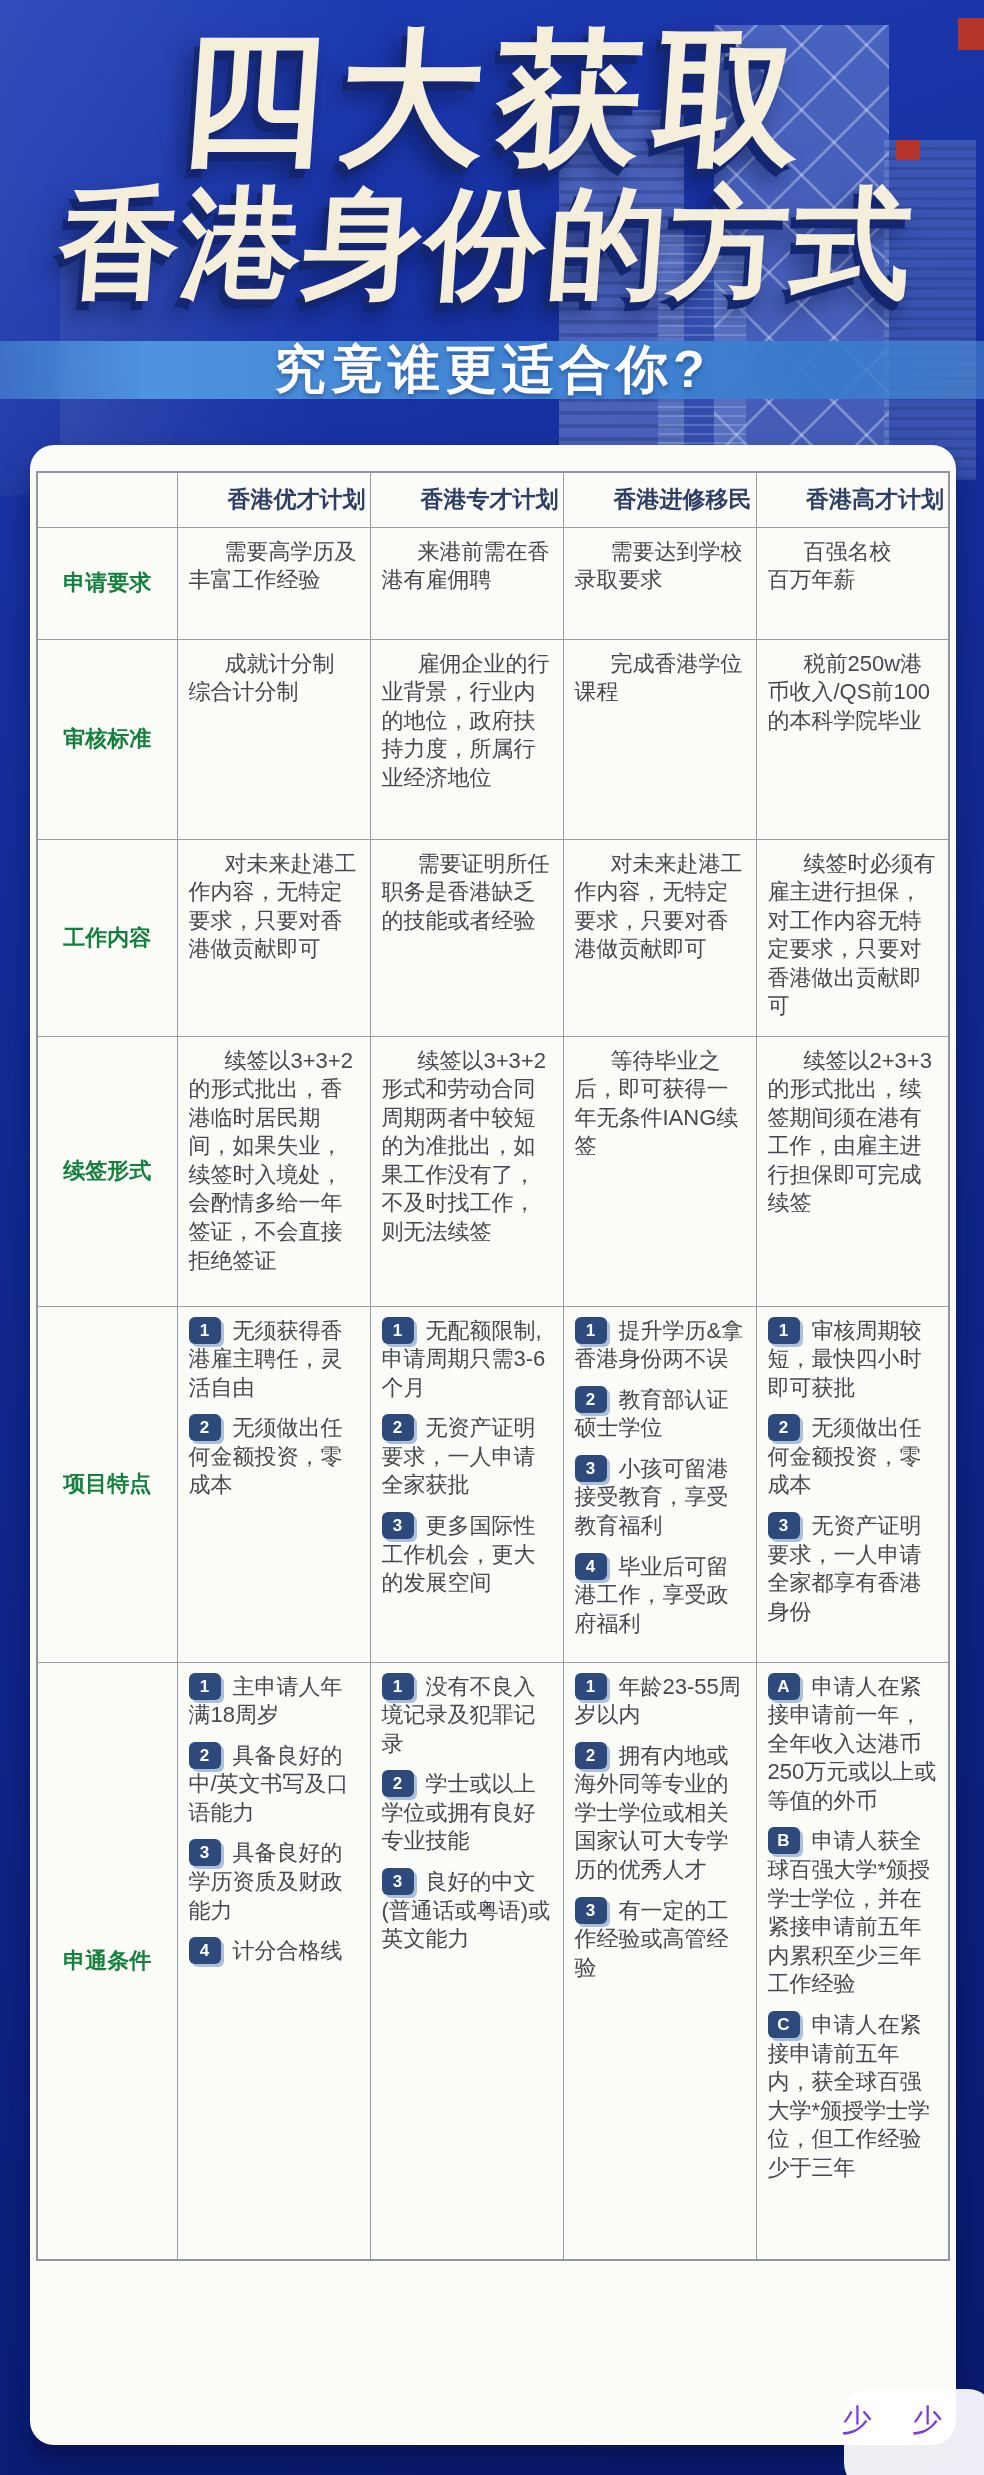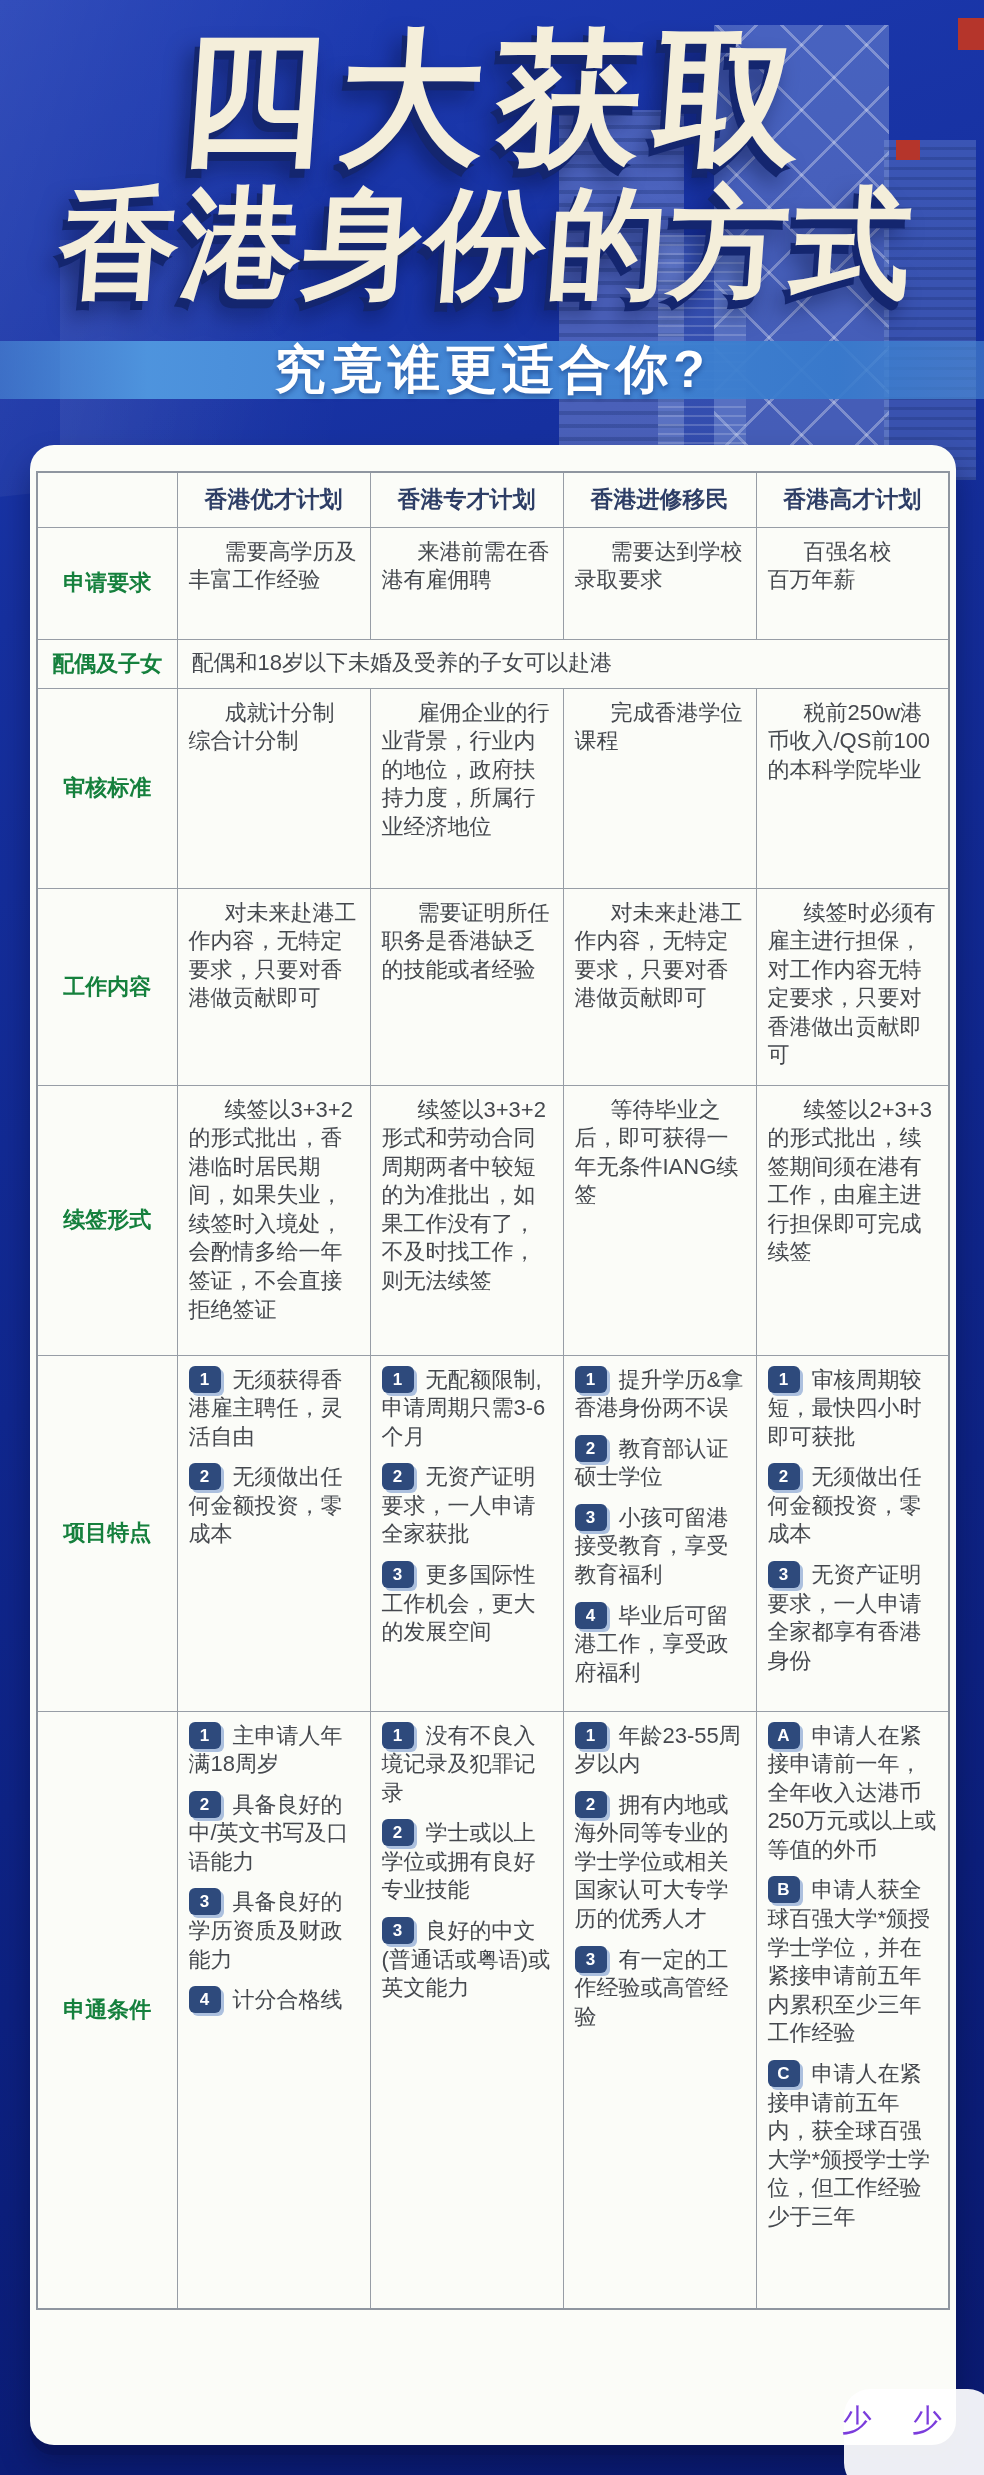--- a/index.html
+++ b/index.html
@@ -40,21 +40,21 @@
   .band span{font-size:52px;font-weight:800;color:#ffffff;letter-spacing:5px;
     text-shadow:0 3px 5px rgba(8,28,90,.4);}
   
   .card{position:absolute;left:30px;top:445px;width:926px;height:2000px;box-sizing:border-box;
     background:#fbfcf8;border-radius:24px;padding:26px 6px 20px;
     box-shadow:0 10px 0 rgba(9,18,84,.45),0 18px 30px rgba(4,10,48,.4);}
   table.cmp{width:914px;margin:0 auto;border-collapse:collapse;table-layout:fixed;
     border:2px solid #8f96a0;background:#fbfcf8;}
   .cmp th,.cmp td{border:1px solid #979da6;box-sizing:border-box;}
   .cmp .rlabel{font-size:22px;font-weight:700;color:#15803d;text-align:center;vertical-align:middle;padding:0;}
-  .cmp .hcell{font-size:23px;font-weight:700;color:#2e3e66;text-align:center;vertical-align:middle;padding:4px;}
+  .cmp .hcell{font-size:23px;font-weight:700;color:#2e3e66;text-align:right;vertical-align:middle;padding:4px;}
   .cmp td{font-size:22px;color:#45484e;line-height:1.3;text-align:left;vertical-align:top;padding:10px 11px;}
   .row-center td{text-align:center;vertical-align:middle;padding:4px;}
   .span-cell{vertical-align:middle !important;padding:6px 14px !important;}
   .pre{white-space:pre-line;margin-left:36px;}
   .h-head{height:55px}.h-req{height:112px}.h-rate{height:44px}.h-sp{height:49px}.h-rev{height:200px}
   .h-ben{height:69px}.h-work{height:197px}.h-ren{height:270px}.h-feat{height:356px}.h-cond{height:598px}
   .item{margin-bottom:12px;}
   .item:last-child{margin-bottom:0;}
   .badge{display:inline-block;min-width:26px;height:27px;line-height:27px;text-align:center;
     background:#2e4a7c;color:#fff;font-weight:700;font-size:17px;border-radius:6px;
@@ -110,24 +110,20 @@
     <tr class="h-req">
       <th class="rlabel">申请要求</th>
       <td><span class="pre">需要高学历及丰富工作经验</span></td>
       <td><span class="pre">来港前需在香港有雇佣聘</span></td>
       <td><span class="pre">需要达到学校录取要求</span></td>
       <td><span class="pre">百强名校
 百万年薪</span></td>
     </tr>
 
 
-    <tr class="h-sp">
-      <th class="rlabel">配偶及子女</th>
-      <td class="span-cell" colspan="4"><span>配偶和18岁以下未婚及受养的子女可以赴港</span></td>
-    </tr>
 
     <tr class="h-rev">
       <th class="rlabel">审核标准</th>
       <td><span class="pre">成就计分制
 综合计分制</span></td>
       <td><span class="pre">雇佣企业的行业背景，行业内的地位，政府扶持力度，所属行业经济地位</span></td>
       <td><span class="pre">完成香港学位课程</span></td>
       <td><span class="pre">税前250w港币收入/QS前100的本科学院毕业</span></td>
     </tr>
 

